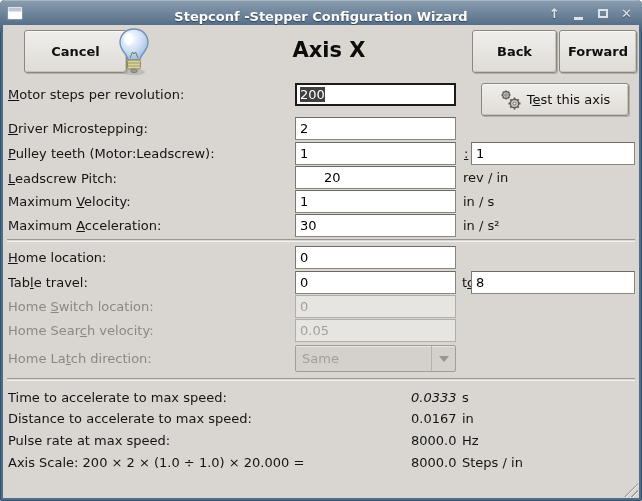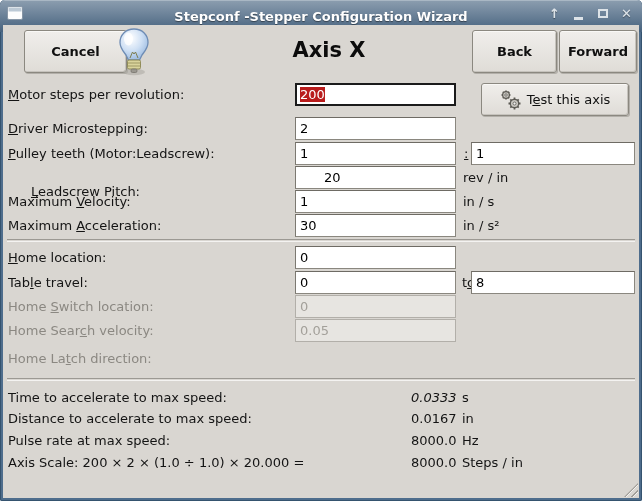--- a/index.html
+++ b/index.html
@@ -47,21 +47,21 @@
   .btn.normalw{font-weight:normal;}
   .entry{
     position:absolute;height:23px;width:161px;left:292px;
     background:#ffffff;border:1px solid #8a877f;
     border-top-color:#6e6b64;border-left-color:#7c7971;
     font-size:13px;color:#000;padding:2px 4px 0 4px;line-height:18px;
     font-family:"DejaVu Sans","Liberation Sans",sans-serif;
   }
   input.entry{padding:0 4px;outline:none;}
   .entry.focused{border:2px solid #1b1b1b;padding:1px 3px 0 3px;}
-  .sel{background:#b91c1c;color:#fff;}
+  .sel{background:#404040;color:#fff;}
   .entry.dis{background:#e7e5e1;color:#a3a09a;border:1px solid #b2afa9;}
   .entry2{left:468px;width:164px;}
   .unit{position:absolute;left:460px;font-size:13px;color:#141414;white-space:nowrap;line-height:15px;}
   .combo{
     position:absolute;left:292px;width:161px;height:27px;top:320px;
     background:#d4d1cc;border:1px solid #a19e98;border-radius:2px;
     box-shadow:inset 0 1px 0 #e7e5e1;
     font-size:13px;color:#a19e9a;line-height:25px;padding-left:6px;
   }
   .combo .arrowbox{position:absolute;right:0;top:0;bottom:0;width:24px;border-left:1px solid #b5b2ac;
@@ -165,21 +165,21 @@
     </button>
 
     <span class="lbl" style="top:96px;"><span class="mn">D</span><span>river Microstepping:</span></span>
     <input class="entry" style="top: 92px;" value="2">
 
     <span class="lbl" style="top:121px;"><span class="mn">P</span><span>ulley teeth (Motor:Leadscrew):</span></span>
     <input class="entry" style="top: 117px;" value="1">
     <span class="unit" style="top:121px;left:461px;text-decoration:underline;">:</span>
     <input class="entry entry2" style="top: 117px;" value="1">
 
-    <span class="lbl" style="top:159px;margin-left:23px;"><span class="mn">L</span><span>eadscrew Pitch:</span></span>
+    <span class="lbl" style="top:146px;"><span class="mn">L</span><span>eadscrew Pitch:</span></span>
     <input class="entry" style="top: 141px; padding-left: 28px;" value="20">
     <span class="unit" style="top:145px;">rev / in</span>
 
     <span class="lbl" style="top:169px;"><span>Maximum </span><span class="mn">V</span><span>elocity:</span></span>
     <input class="entry" style="top: 165px;" value="1">
     <span class="unit" style="top:169px;">in / s</span>
 
     <span class="lbl" style="top:193px;"><span>Maximum </span><span class="mn">A</span><span>cceleration:</span></span>
     <input class="entry" style="top: 189px;" value="30">
     <span class="unit" style="top:193px;">in / s²</span>
@@ -194,20 +194,26 @@
     <span class="unit" style="top:250px;left:459px;"><span>t</span><span class="mn">o</span></span>
     <input class="entry entry2" style="top: 246px;" value="8">
 
     <span class="lbl dis" style="top:274px;"><span>Home </span><span class="mn">S</span><span>witch location:</span></span>
     <input class="entry dis" style="top: 270px;" disabled="" value="0">
 
     <span class="lbl dis" style="top:298px;"><span>Home Sear</span><span class="mn">c</span><span>h velocity:</span></span>
     <input class="entry dis" style="top: 294px;" disabled="" value="0.05">
 
     <span class="lbl dis" style="top:326px;"><span>Home La</span><span class="mn">t</span><span>ch direction:</span></span>
+    <div class="combo">
+      <span>Same</span>
+      <span class="arrowbox">
+          <span class="tri"></span>
+        </span>
+    </div>
 
     <div class="hsep" style="top:353px;"></div>
 
     <span class="sum-lbl" style="top:365px;">Time to accelerate to max speed:</span>
     <span class="sum-val" style="top:365px;font-style:italic;">0.0333</span>
     <span class="sum-unit" style="top:365px;">s</span>
 
     <span class="sum-lbl" style="top:386px;">Distance to accelerate to max speed:</span>
     <span class="sum-val" style="top:386px;">0.0167</span>
     <span class="sum-unit" style="top:386px;">in</span>

